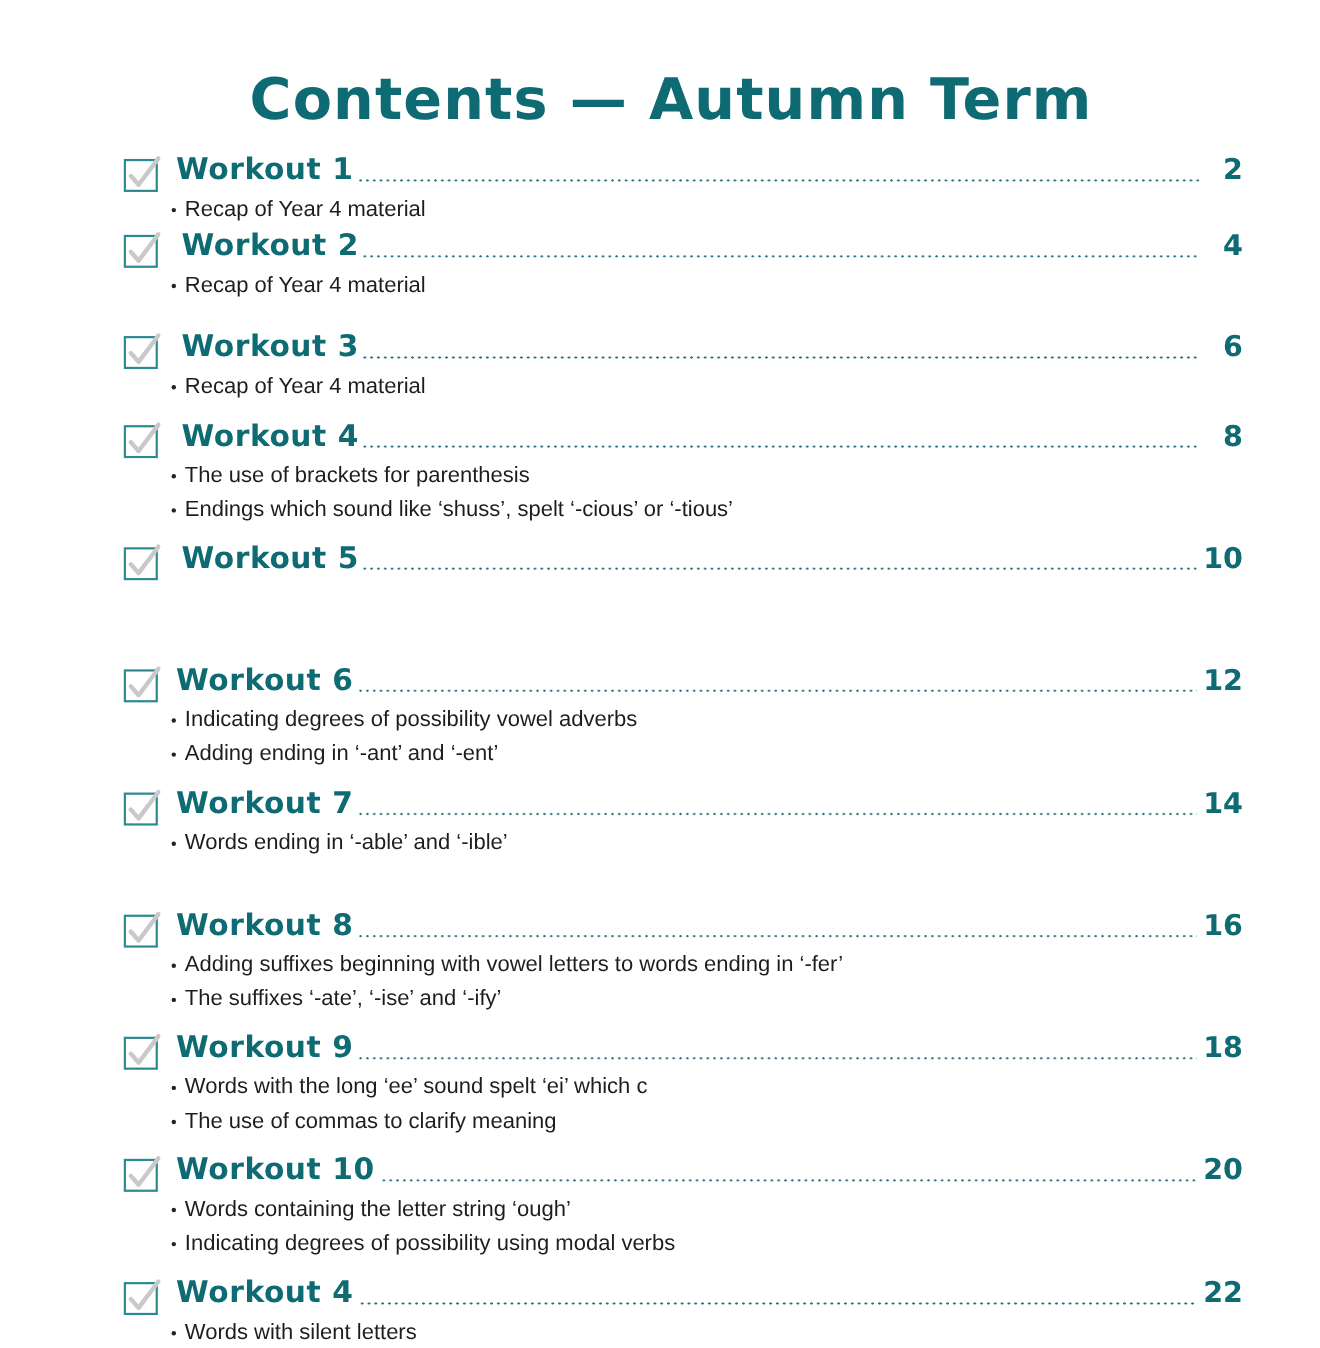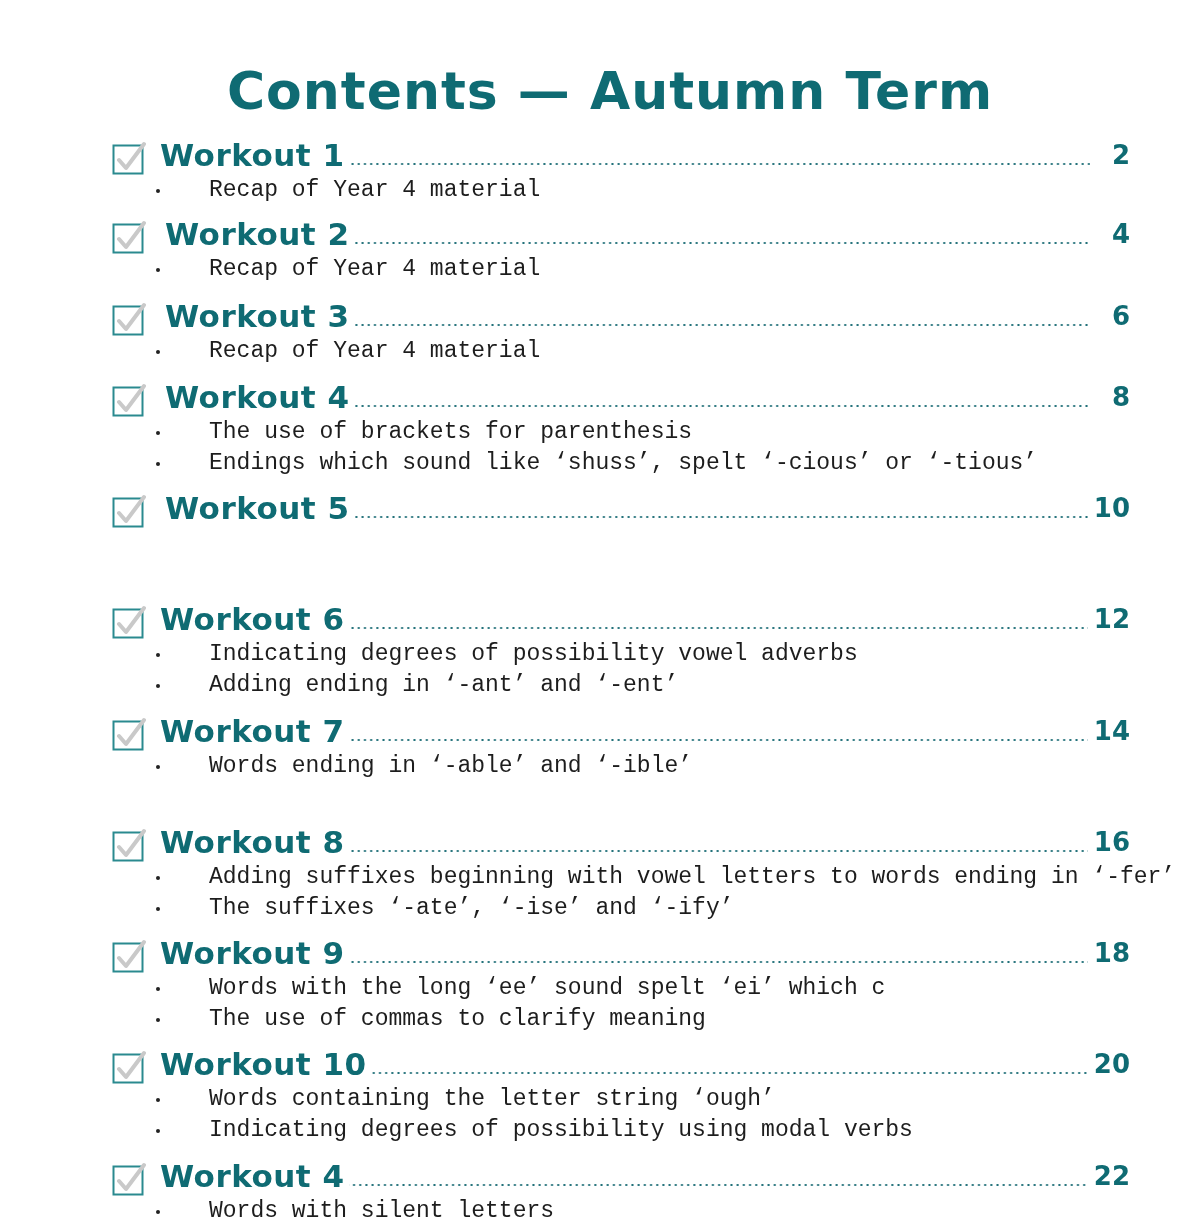--- a/index.html
+++ b/index.html
@@ -49,21 +49,21 @@
     }
     .checkbox svg {
       display: block;
     }
     .workout-title {
       position: absolute;
       left: 50px;
       bottom: 4px;
       font-family: "DejaVu Sans", sans-serif;
       font-weight: bold;
-      font-size: 31px;
+      font-size: 27px;
       color: #0f6b73;
       letter-spacing: 0.5px;
       white-space: nowrap;
       line-height: 32px;
       background: #fff;
       padding-right: 4px;
       z-index: 2;
     }
     .workout-title.indent {
       left: 55px;
@@ -92,29 +92,28 @@
       padding-left: 4px;
       z-index: 2;
     }
     .bullets {
       list-style: none;
       margin: 0;
       padding: 0;
       margin-left: 44px;
     }
     .bullets li {
-      font-family: Liberation Mono, monospace;
-      font-size: 23px;
+      font-family: Liberation Sans, sans-serif;
+      font-size: 20px;
       color: #1d1d1d;
       line-height: 31px;
       height: 31px;
       white-space: nowrap;
       display: flex;
       align-items: center;
-      gap: 41px;
     }
     .bullet-dot {
       display: inline-block;
       width: 4px;
       height: 4px;
       border-radius: 50%;
       background: #222;
       margin-right: 8px;
       margin-left: 2px;
       flex: 0 0 auto;
@@ -138,21 +137,21 @@
     <span class="page-num">2</span>
   </div>
   <ul class="bullets">
     <li>
         <span class="bullet-dot"></span>
         <span>Recap of Year 4 material</span>
       </li>
   </ul>
 </div>
 
-<div class="entry" style="top:216px;">
+<div class="entry" style="top:206px;">
   <div class="heading-row">
     <span class="checkbox">
       <svg width="34" height="34" viewBox="0 0 34 34">
           <rect x="1.5" y="4.5" width="29" height="28" fill="none" stroke="#2a8a8f" stroke-width="2"></rect>
           <path d="M7 19 L14 27 L32 3" fill="none" stroke="#c9c9c9" stroke-width="4" stroke-linecap="round" stroke-linejoin="round"></path>
         </svg>
     </span>
     <span class="workout-title indent">Workout 2</span>
     <span class="leader" style="left:200px;"></span>
     <span class="page-num">4</span>

